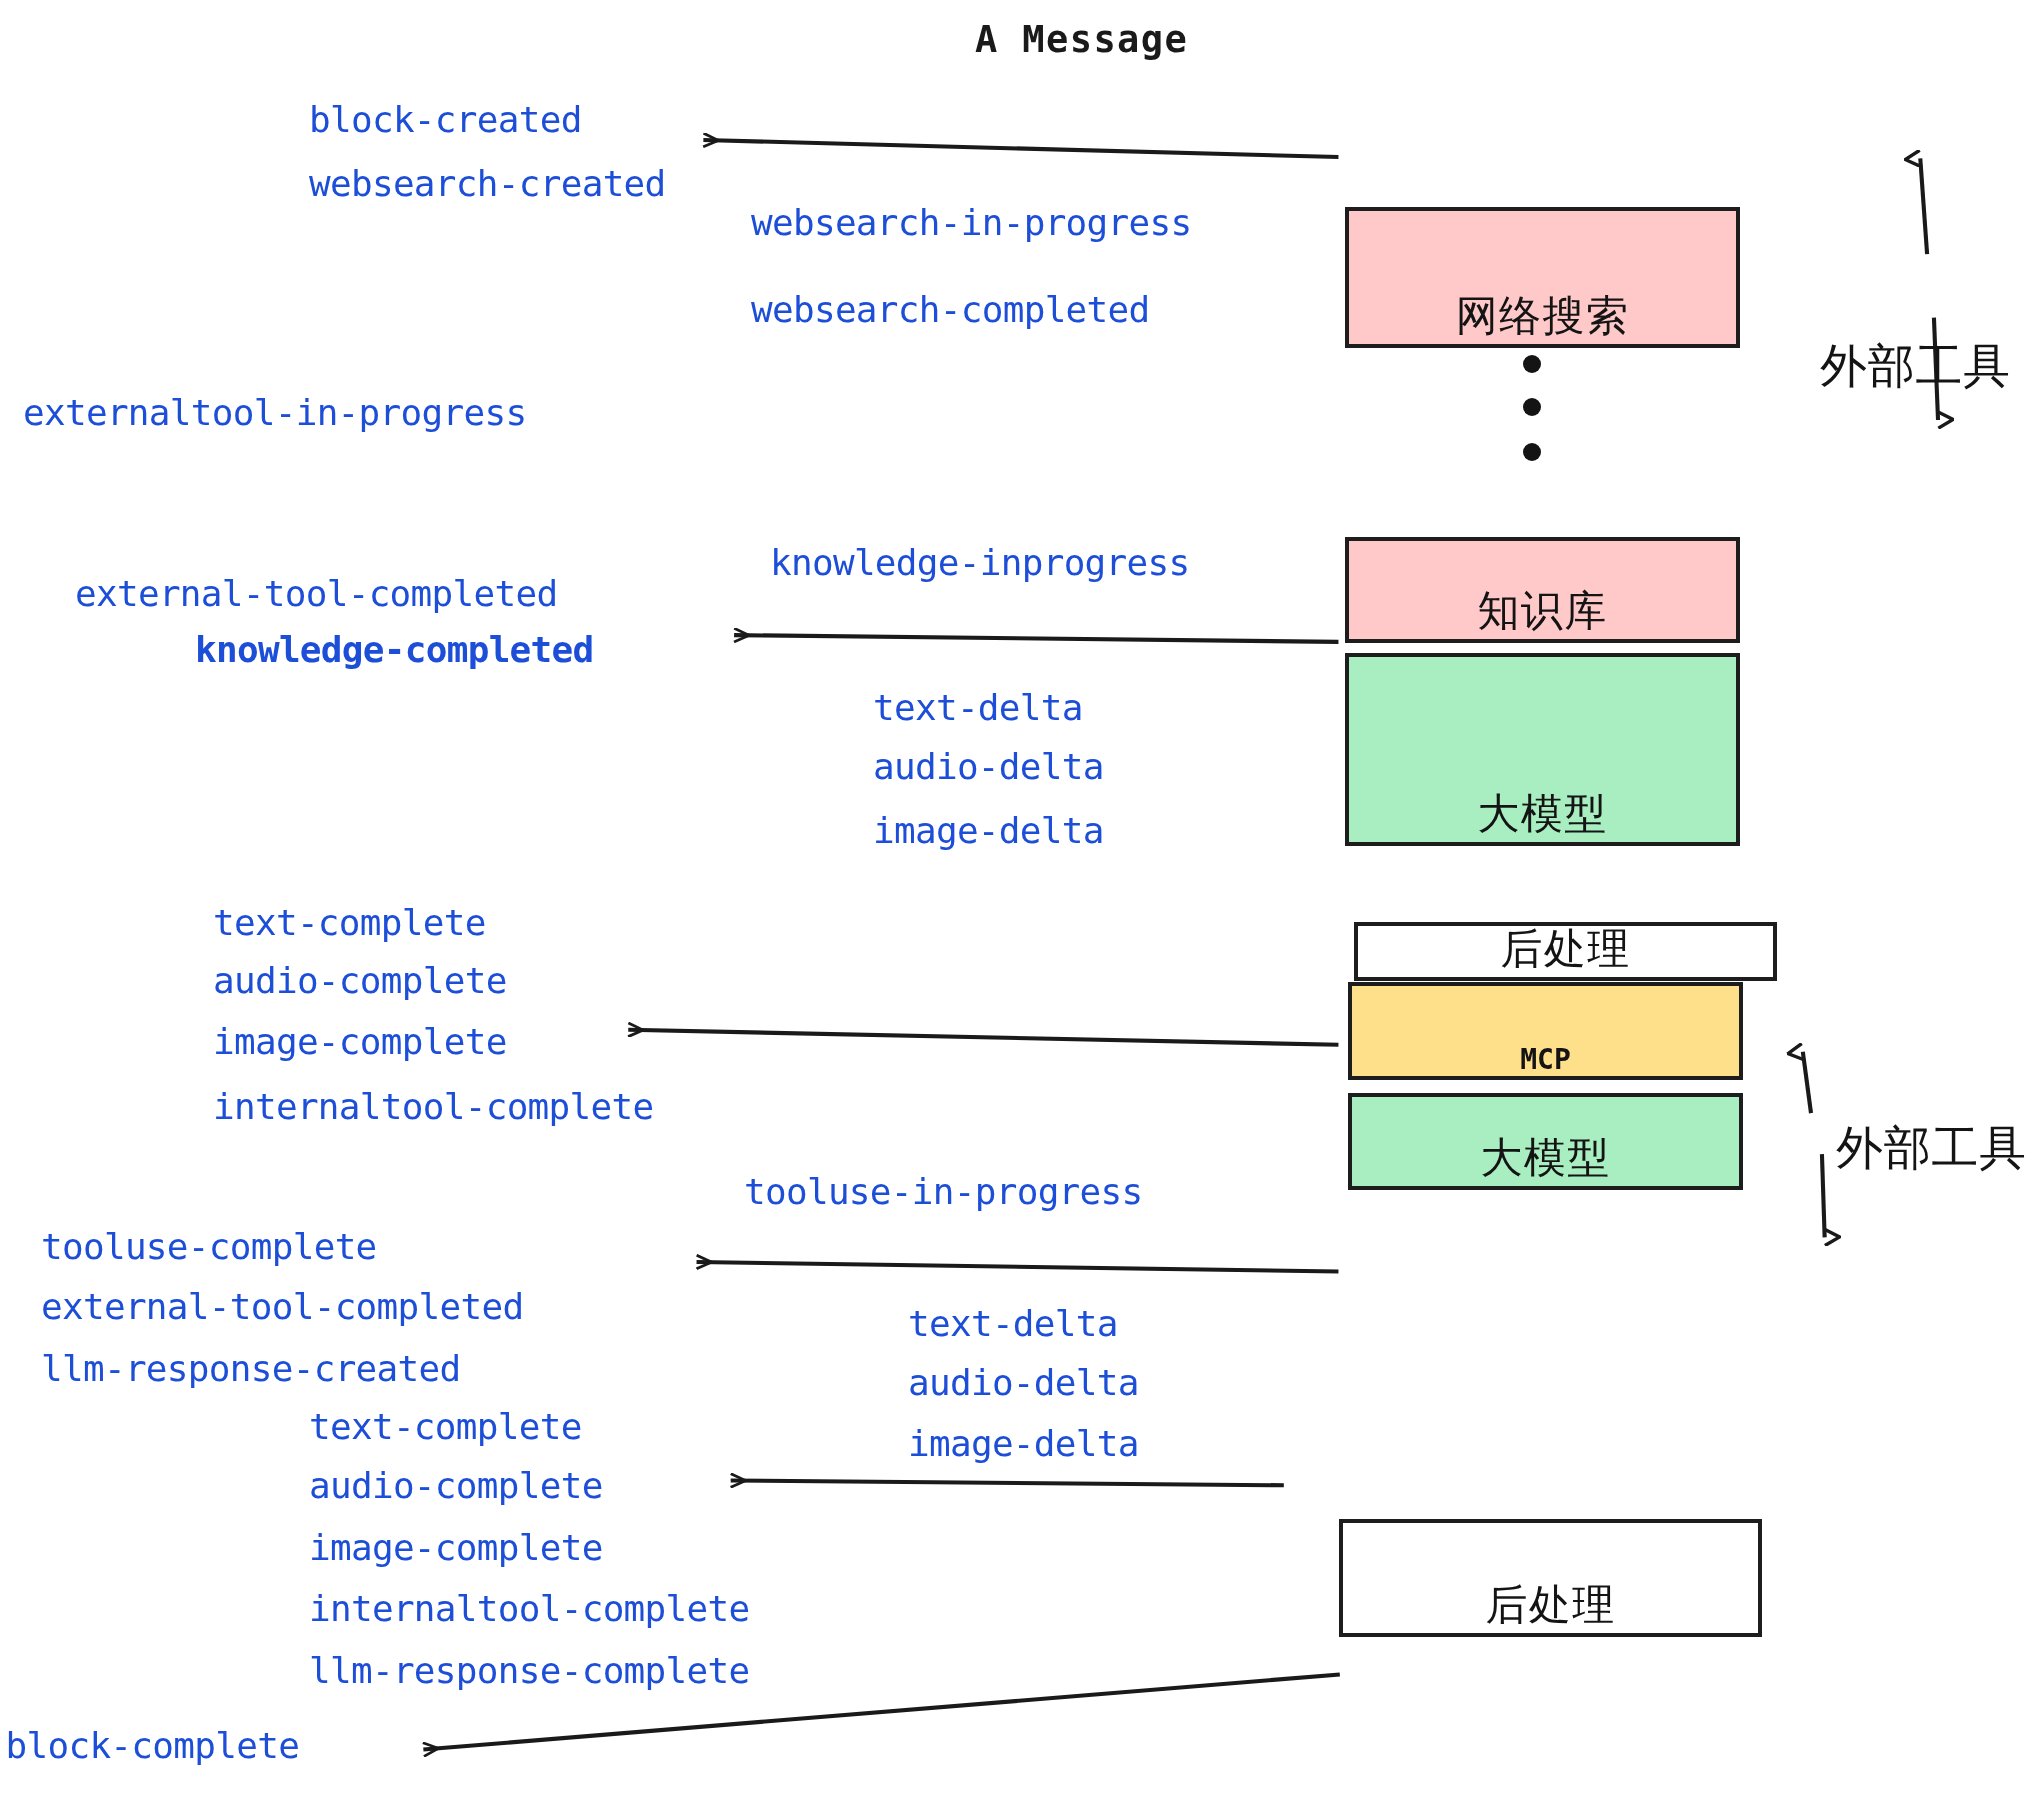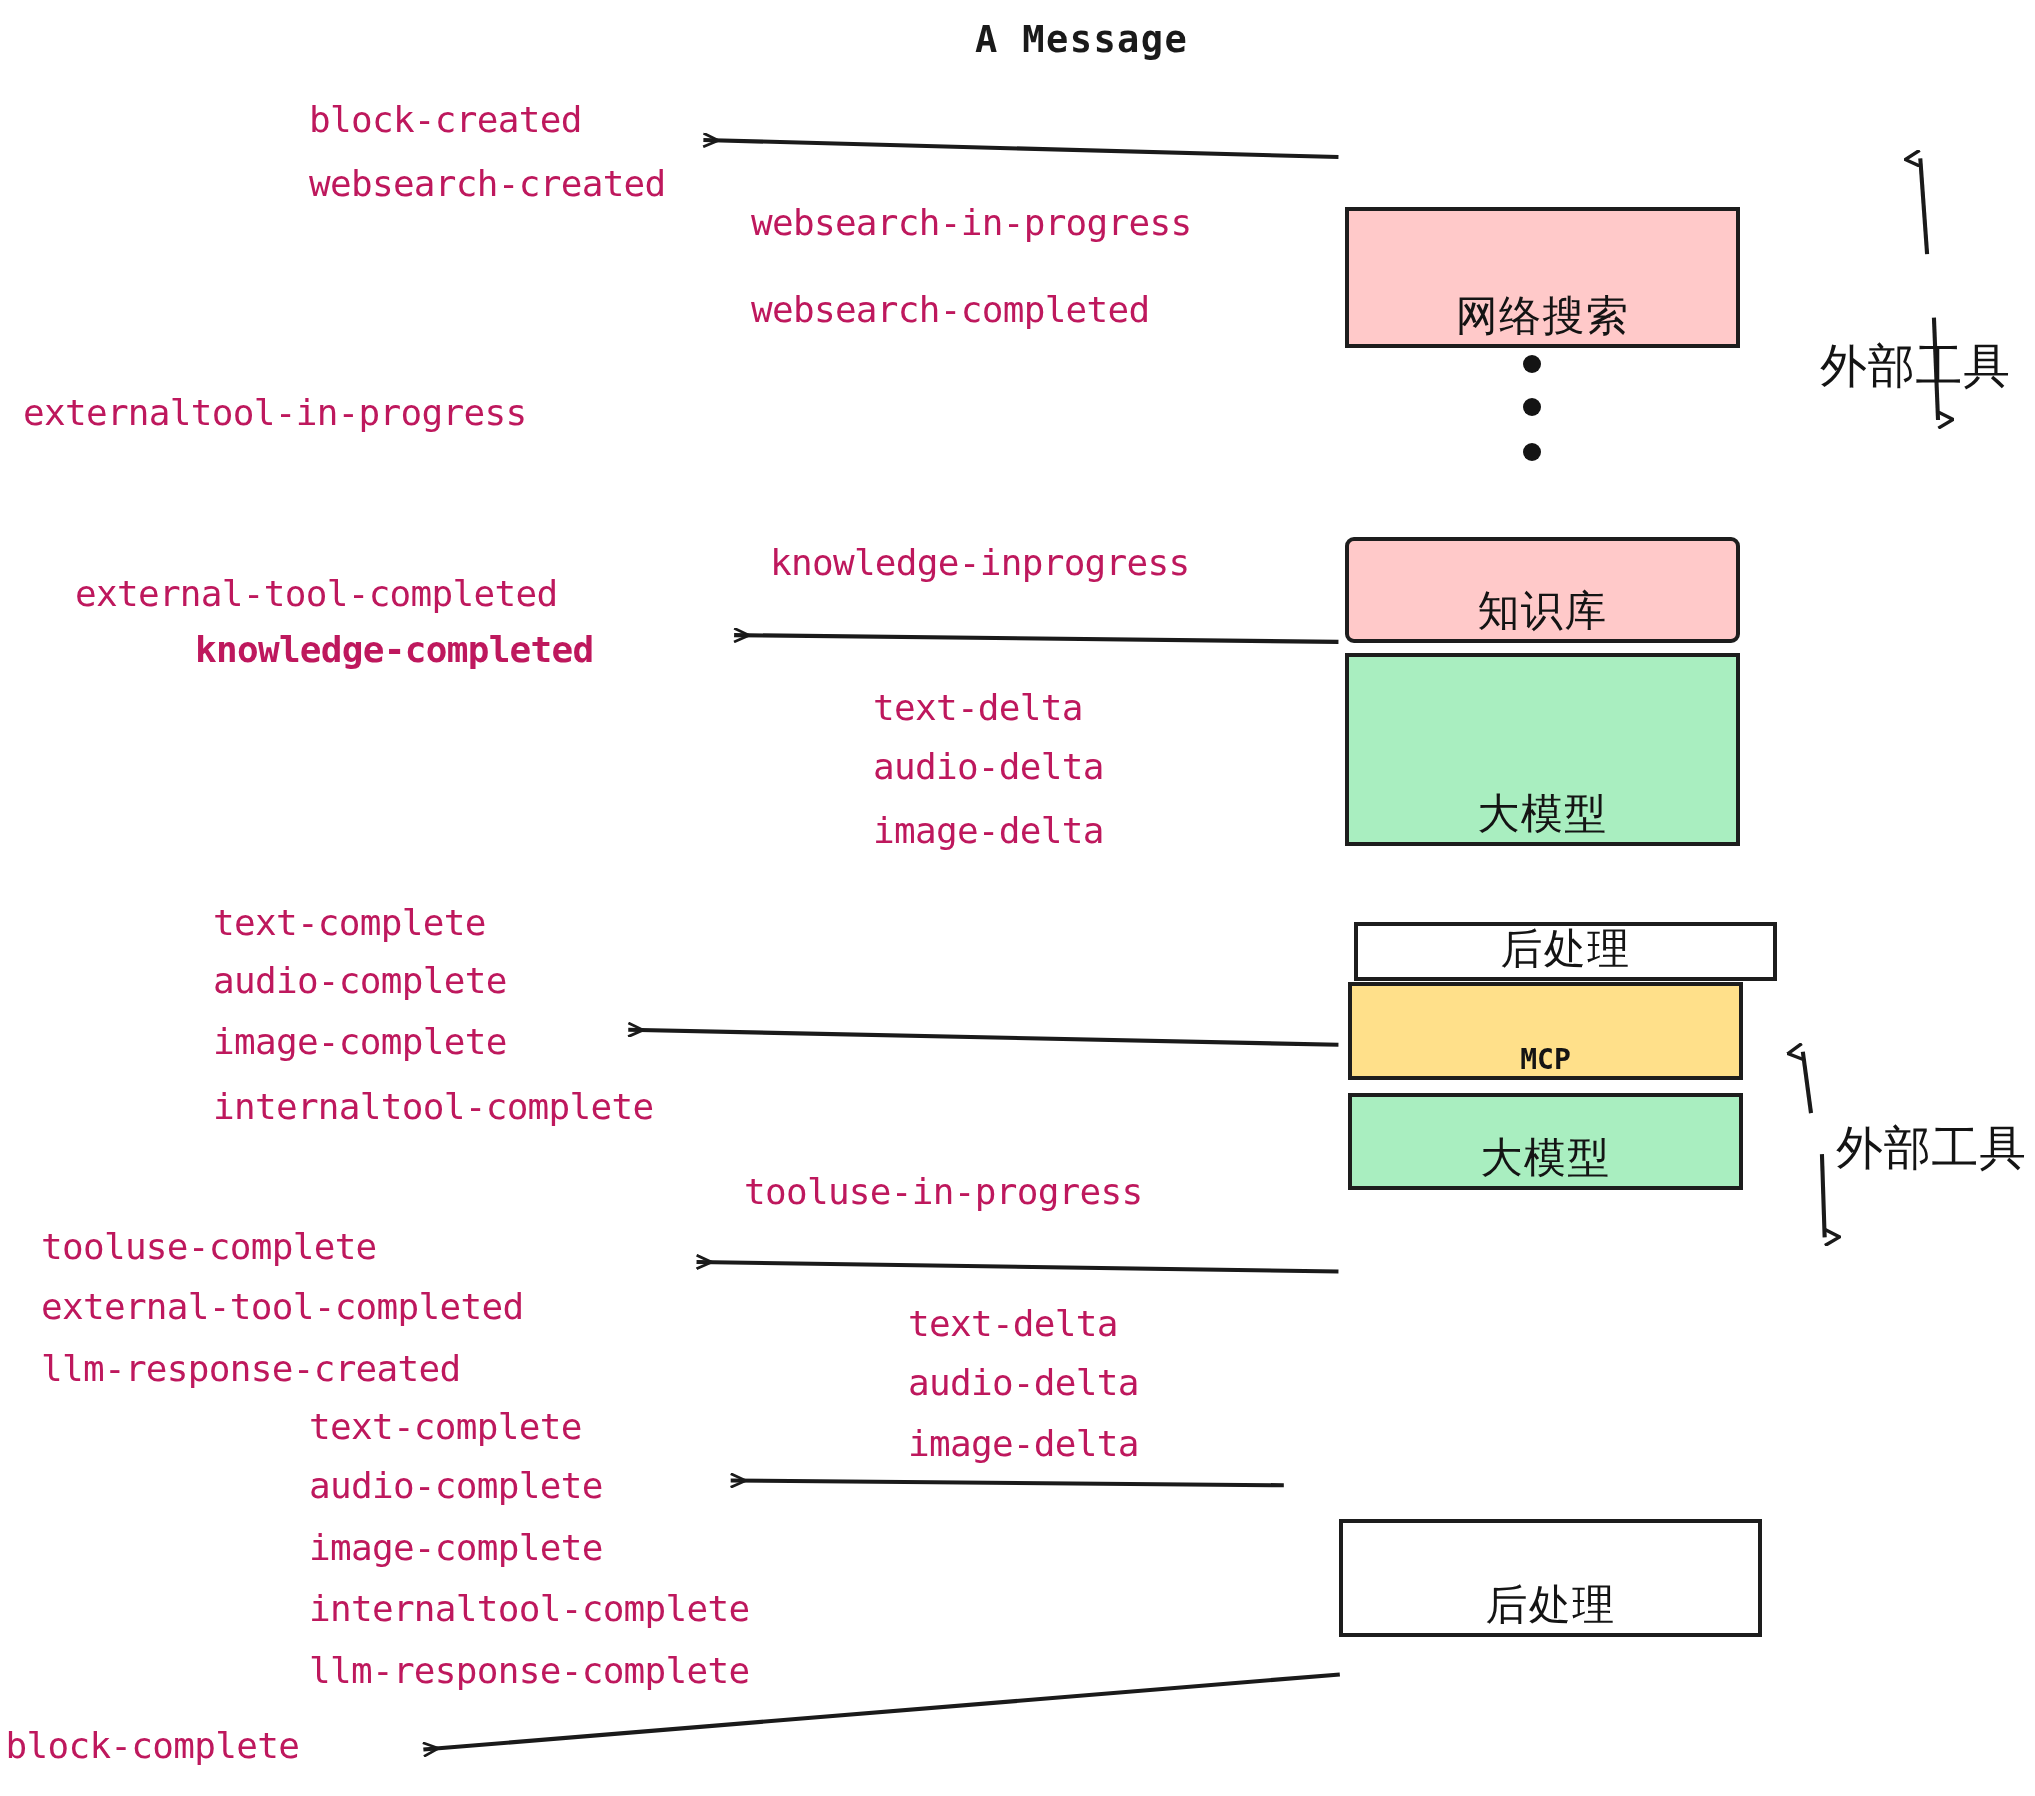--- a/index.html
+++ b/index.html
@@ -1,19 +1,19 @@
 <!DOCTYPE html>
 <html style="font-size:11px"><head>
 <meta charset="utf-8">
 <style>
   html,body{margin:0;padding:0;background:#fff;}
   #stage{position:relative;width:2035px;height:1796px;background:#ffffff;
          font-family:"DejaVu Sans Mono", monospace;color:#1a1a1a;overflow:hidden;}
   .evt{position:absolute;font-family:"DejaVu Sans Mono","Liberation Mono",monospace;
-       font-size:36px;line-height:1;white-space:nowrap;color:#be185d;letter-spacing:-0.7px;}
+       font-size:36px;line-height:1;white-space:nowrap;color:#1d4ed8;letter-spacing:-0.7px;}
   .title{position:absolute;font-family:"DejaVu Sans Mono","Liberation Mono",monospace;
          font-size:37px;line-height:1;white-space:nowrap;color:#1a1a1a;letter-spacing:1.4px;font-weight:bold;}
   .box{position:absolute;box-sizing:border-box;border:4.1px solid #1d1d1d;
        display:flex;align-items:flex-end;justify-content:center;margin-top:36px;}
   .box span{font-family:"DejaVu Sans","Liberation Sans",sans-serif;font-size:42px;
             color:#141414;letter-spacing:1.4px;}
   .box.mcp span{font-family:"DejaVu Sans Mono","Liberation Mono",monospace;font-size:28px;
                 font-weight:bold;letter-spacing:0;}
   .dot{position:absolute;width:18px;height:18px;border-radius:50%;background:#141414;}
   .sidelbl{position:absolute;font-family:"DejaVu Sans","Liberation Sans",sans-serif;
@@ -84,21 +84,21 @@
       <div class="evt" style="left: 309px; top: 1530px;">image-complete</div>
       <div class="evt" style="left: 309px; top: 1591px;">internaltool-complete</div>
       <div class="evt" style="left: 309px; top: 1653px;">llm-response-complete</div>
       <div class="evt" style="left: 5.5px; top: 1728px;">block-complete</div>
     </div>
 
   <div id="boxes">
       <div class="box" style="left: 1345px; top: 171px; width: 395px; height: 141px; background: rgb(255, 201, 201);">
         <span>网络搜索</span>
       </div>
-      <div class="box" style="left: 1345px; top: 501px; width: 395px; height: 106px; background: rgb(255, 201, 201); border-radius: 9px;">
+      <div class="box" style="left: 1345px; top: 501px; width: 395px; height: 106px; background: rgb(255, 201, 201);">
         <span>知识库</span>
       </div>
       <div class="box" style="left: 1345px; top: 617px; width: 395px; height: 193px; background: rgb(169, 238, 192);">
         <span>大模型</span>
       </div>
       <div class="box" style="left: 1354px; top: 886px; width: 423px; height: 59px; background: rgb(255, 255, 255);">
         <span>后处理</span>
       </div>
       <div class="box mcp" style="left: 1348px; top: 946px; width: 395px; height: 98px; background: rgb(255, 224, 138);">
         <span>MCP</span>

